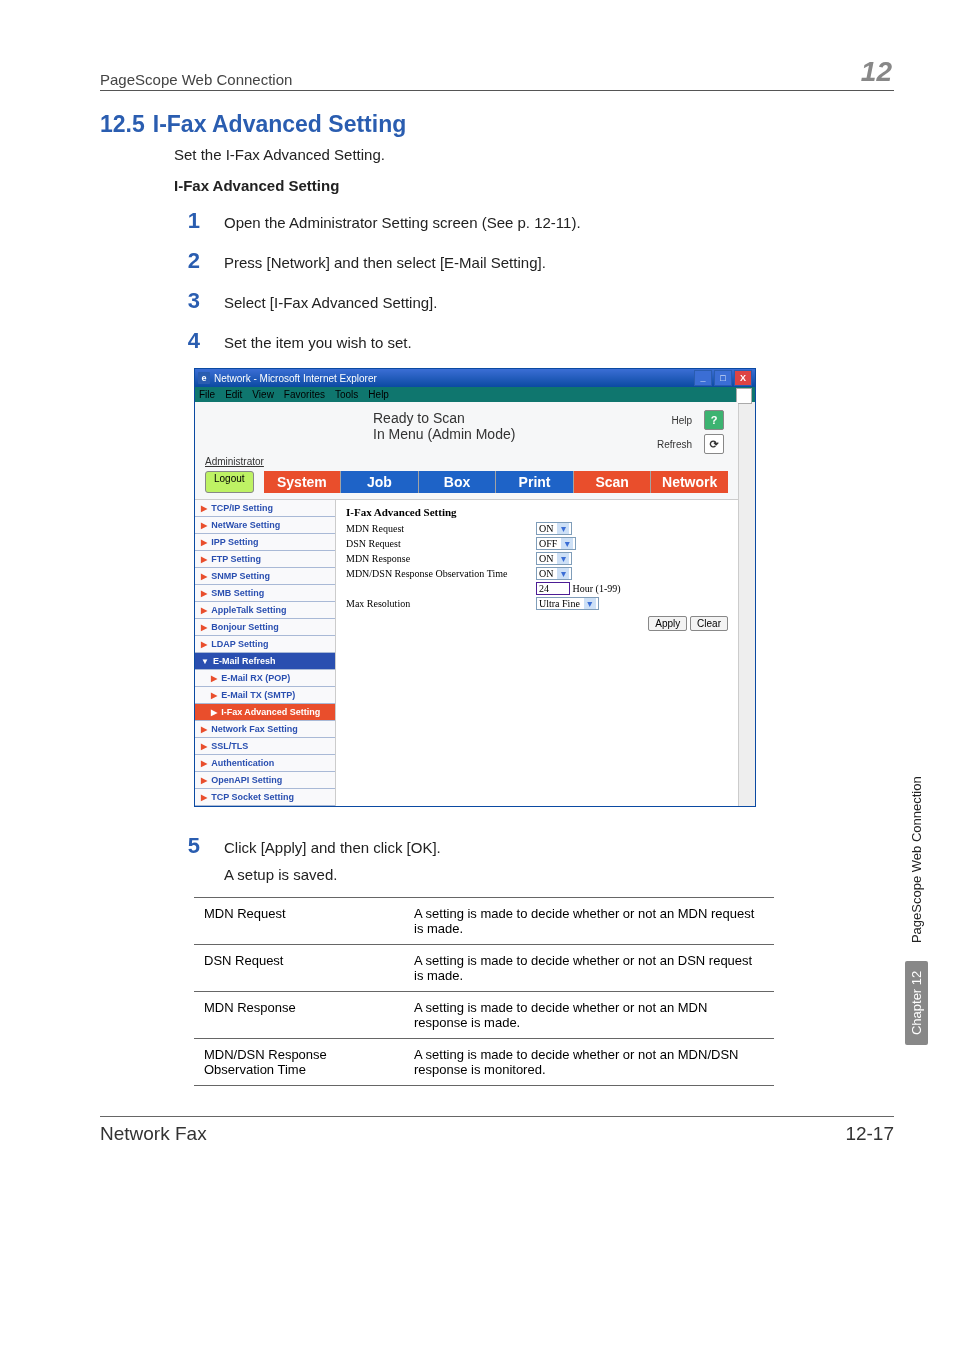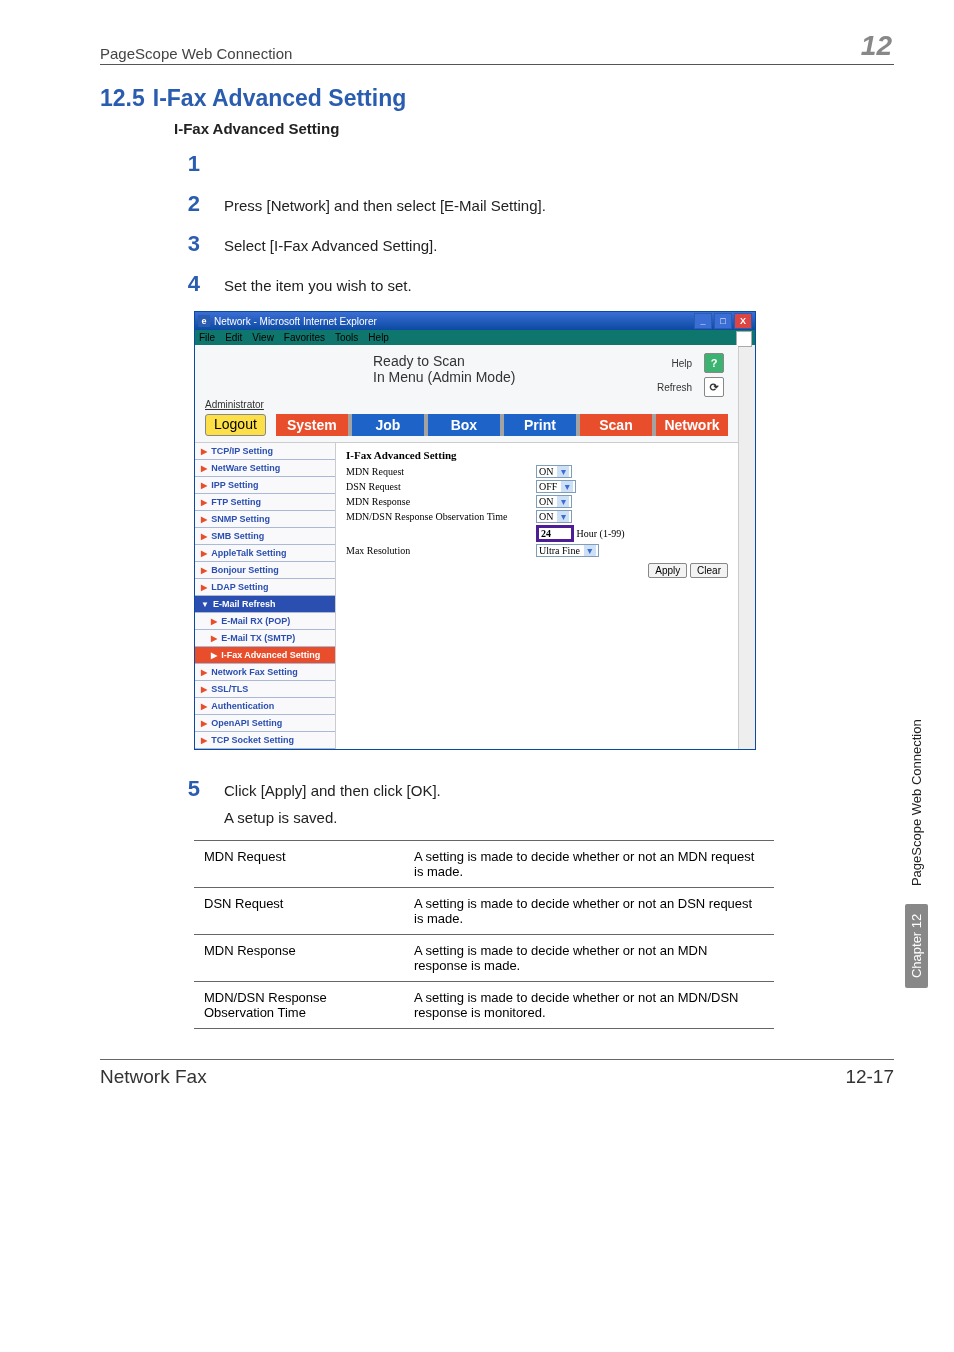--- a/index.html
+++ b/index.html
@@ -22,20 +22,21 @@
     padding-bottom: 2px;
     margin-bottom: 12px;
   }
   .header-title { color: #444; font-size: 15px; }
   .header-num {
     font-size: 28px;
     font-weight: bold;
     color: #888;
     font-style: italic;
     padding-right: 2px;
+    margin-top: 26px;
   }
   .section-hdr {
     color: #2a5db0;
     font-size: 23px;
     font-weight: bold;
     margin: 20px 0 8px 0;
     display: flex;
     gap: 8px;
   }
   .subtext { margin-left: 74px; color: #222; margin-bottom: 14px; }
@@ -103,29 +104,29 @@
   }
   .help-block { position:absolute; right:14px; top:8px; font-size:10px; color:#333; }
   .help-block .row { display:flex; align-items:center; gap:12px; margin-bottom:4px; justify-content:flex-end; }
   .sq-btn { width:18px;height:18px;border:1px solid #888;border-radius:2px;display:flex;align-items:center;justify-content:center;font-size:11px;font-weight:bold; }
   .sq-q { background:#3cb371; color:#fff; }
   .sq-r { background:#fff; color:#333; }
   .admin-row { margin-top:14px; display:flex; align-items:center; gap:12px; }
   .admin-label { font-size:10px; color:#333;text-decoration:underline; }
   .tab-row { display:flex; margin-top:4px; }
   .logout-btn {
-    font-size:14px;border:1px solid #888;border-radius:3px;padding:1px 8px;background:#fde047;margin-right:10px;
+    font-size:10px;border:1px solid #888;border-radius:3px;padding:1px 8px;background:#bef264;margin-right:10px;
   }
   .tab {
     flex:1;text-align:center;color:#fff;font-weight:bold;font-size:14px;padding:3px 0;
     background:#1e63c7;
   }
   .tab.red { background:#e94e2c; }
   .tab.active { background:#e94e2c; }
-  .tab + .tab { border-left:4px solid #a3a3a3; }
+  .tab + .tab { border-left:1px solid #a3a3a3; }
 
   .app-body { display:flex; border-top:1px solid #ccc; }
   .sidebar {
     width:140px; background:#f9f9fb;
     border-right:1px solid #ccc;
     font-size:9px;
   }
   .sb-item {
     display:flex;align-items:center;gap:4px;
     padding:3px 6px;
@@ -140,21 +141,21 @@
   .tri { color:#e94e2c; font-size:8px; }
   .tri.down { color:#e94e2c; }
   .open .tri, .sel .tri { color:#fff; }
 
   .content-pane { flex:1; padding:6px 10px; font-size:10px; background:#fff; }
   .ct-title { font-weight:bold; margin-bottom:4px; font-family:"Times New Roman",serif; font-size:11px; }
   .form-row { display:flex; align-items:center; margin:2px 0; font-family:"Times New Roman",serif; }
   .form-label { width:190px; }
   .sel-box { border:1px solid #7f9db9; background:#fff; font-size:10px; padding:0 2px; display:inline-flex; align-items:center; gap:4px; }
   .sel-arrow { color:#3b6ed5; width:12px; text-align:center; background:#cde0f6; }
-  .num-box { border:3px solid #4c1d95; width:28px; text-align:left; padding:0 2px; font-size:10px; display:inline-block;font-weight:bold; }
+  .num-box { border:1px solid #4c1d95; width:28px; text-align:left; padding:0 2px; font-size:10px; display:inline-block; }
   .btn-small { border:1px solid #888; border-radius:2px; padding:1px 6px; font-size:10px; background:#f3f3f3;margin-top:16px; }
   .btn-row { text-align:right; margin-top:8px; }
 
   .scrollbar-edge { width:16px; background:#eee; border-left:1px solid #ccc; }
 
   
   .settings-table {
     width: 580px;
     margin-left: 94px;
     border-collapse: collapse;
@@ -202,24 +203,26 @@
 
   <div class="header-row">
     <span class="header-title">PageScope Web Connection</span>
     <span class="header-num">12</span>
   </div>
 
   <div class="section-hdr">
     <span>12.5</span>
     <span>I-Fax Advanced Setting</span>
   </div>
+  <div class="subtext">Set the I-Fax Advanced Setting.</div>
   <div class="bold-sub">I-Fax Advanced Setting</div>
 
   <div class="step">
       <div class="step-num">1</div>
+      <div class="step-text">Open the Administrator Setting screen (See p. 12-11).</div>
     </div>
   <div class="step">
       <div class="step-num">2</div>
       <div class="step-text">Press [Network] and then select [E-Mail Setting].</div>
     </div>
   <div class="step">
       <div class="step-num">3</div>
       <div class="step-text">Select [I-Fax Advanced Setting].</div>
     </div>
   <div class="step">

